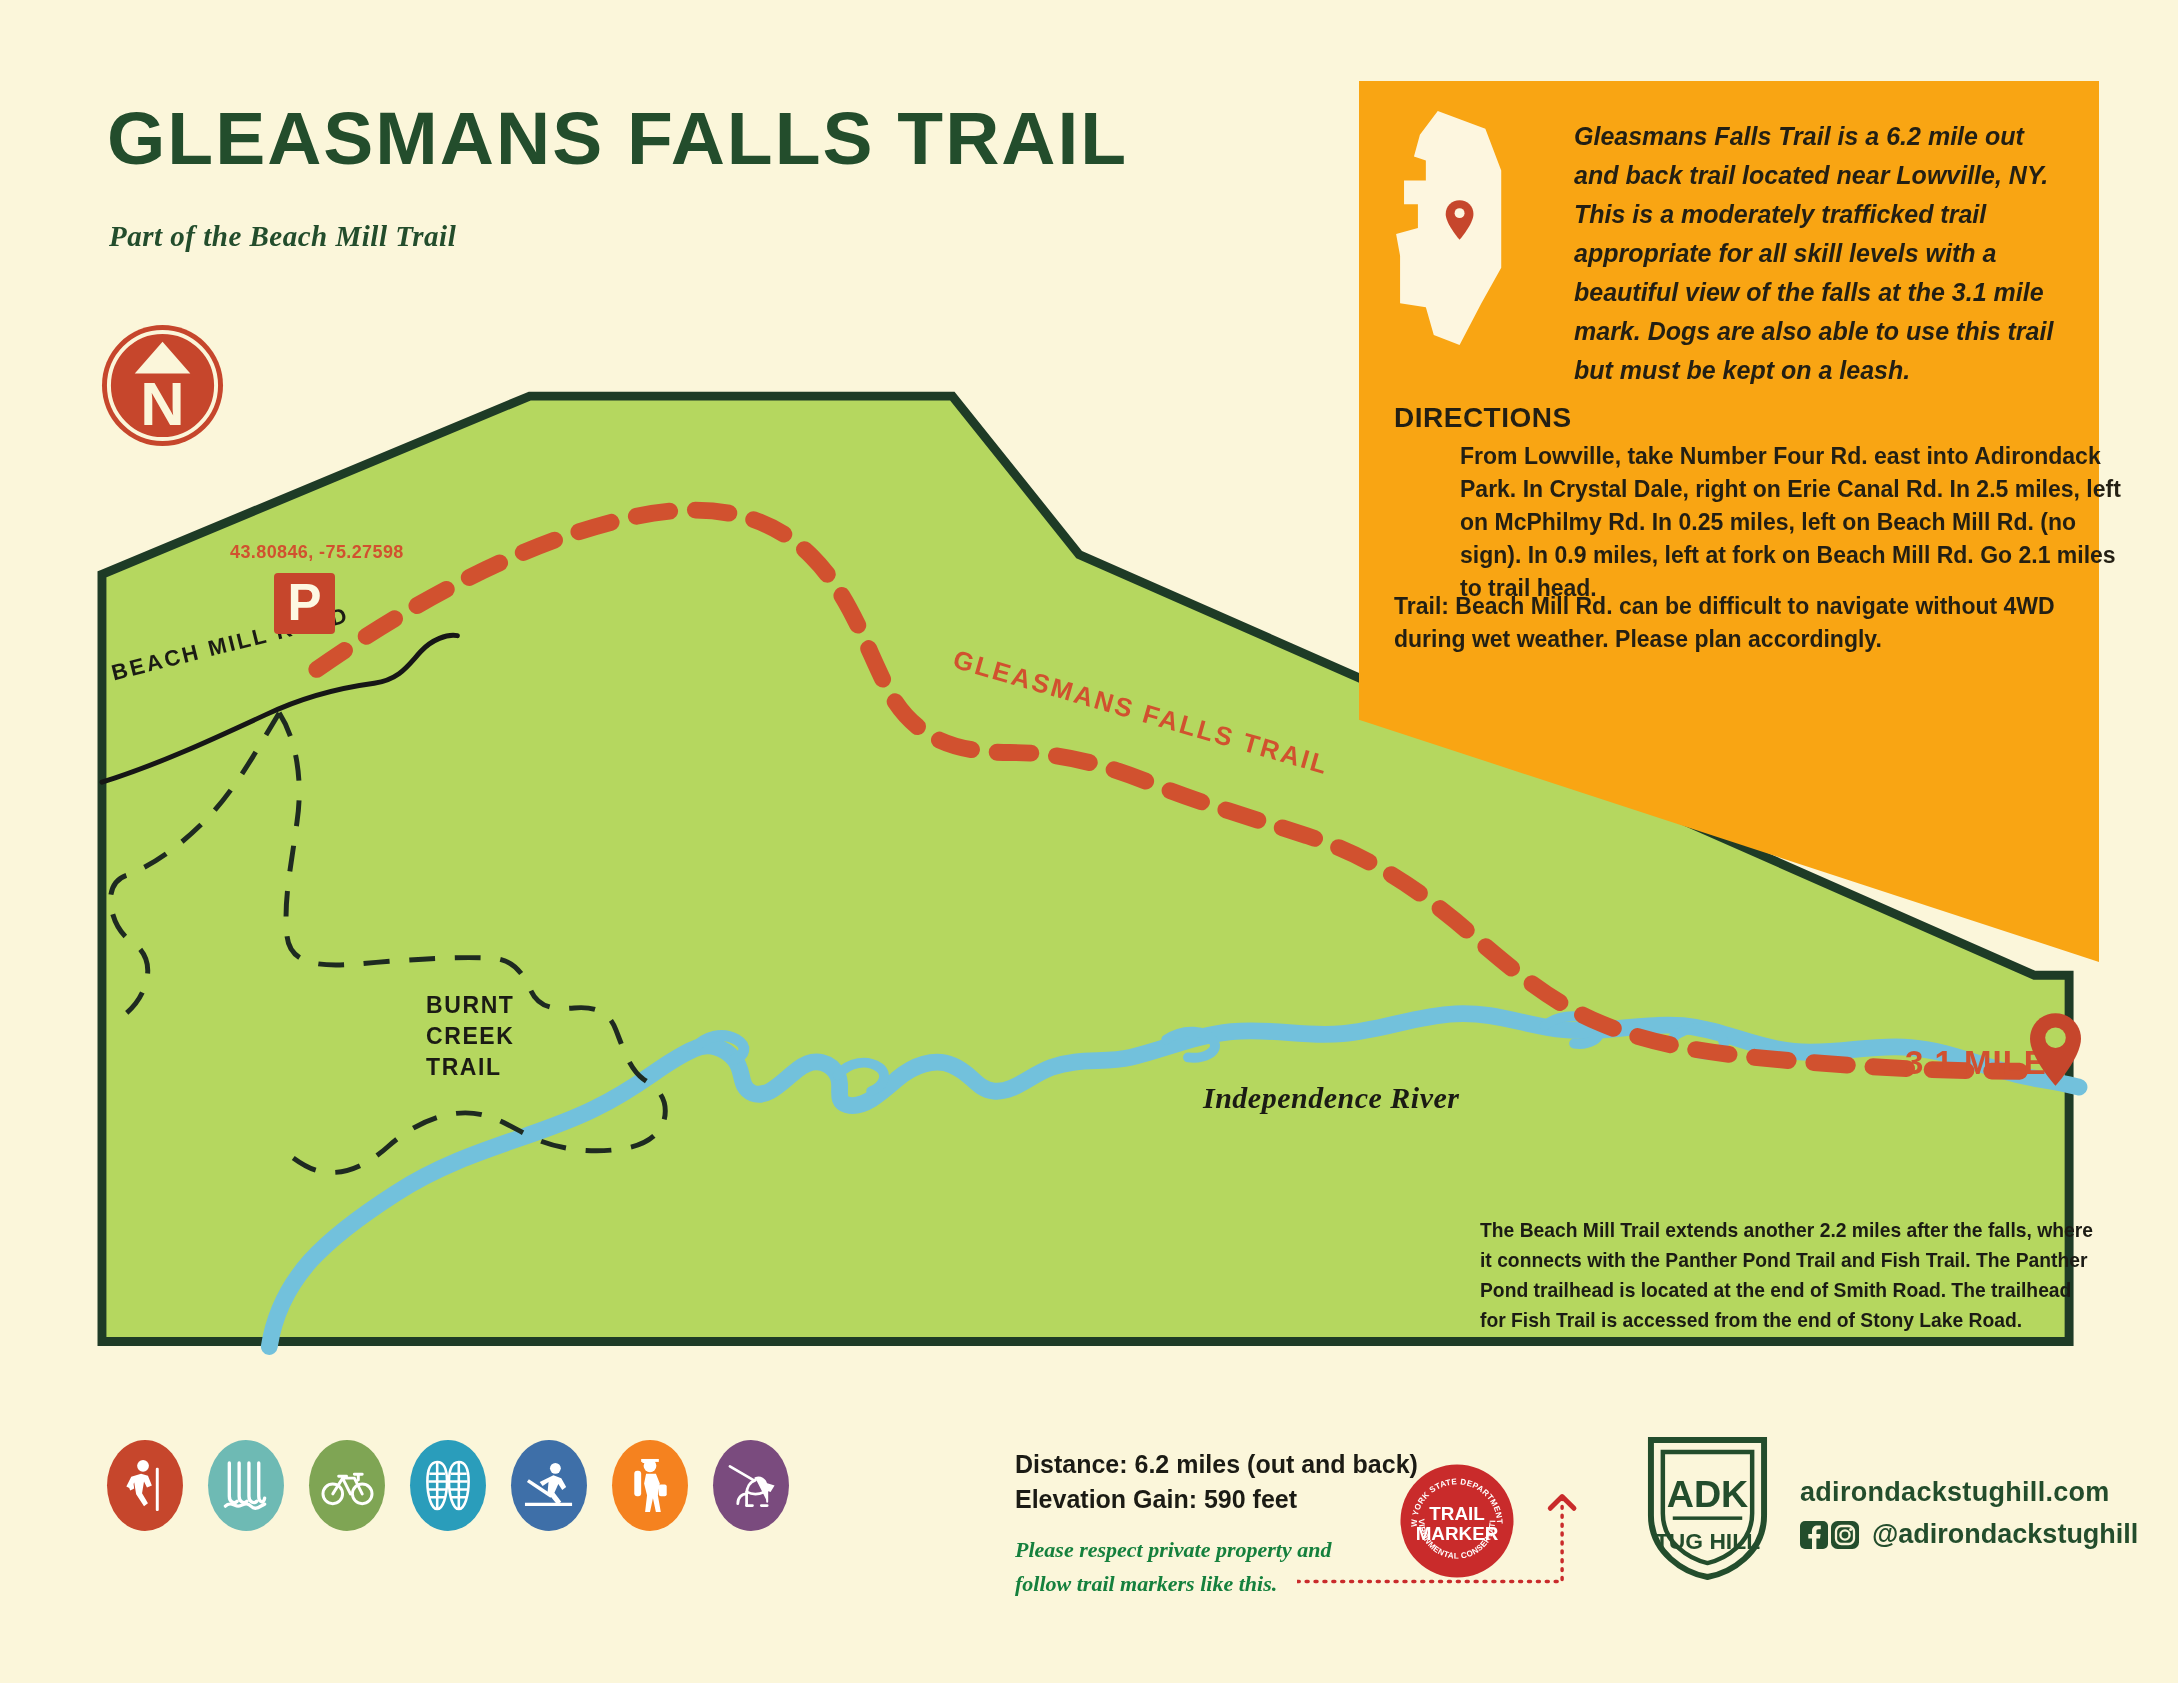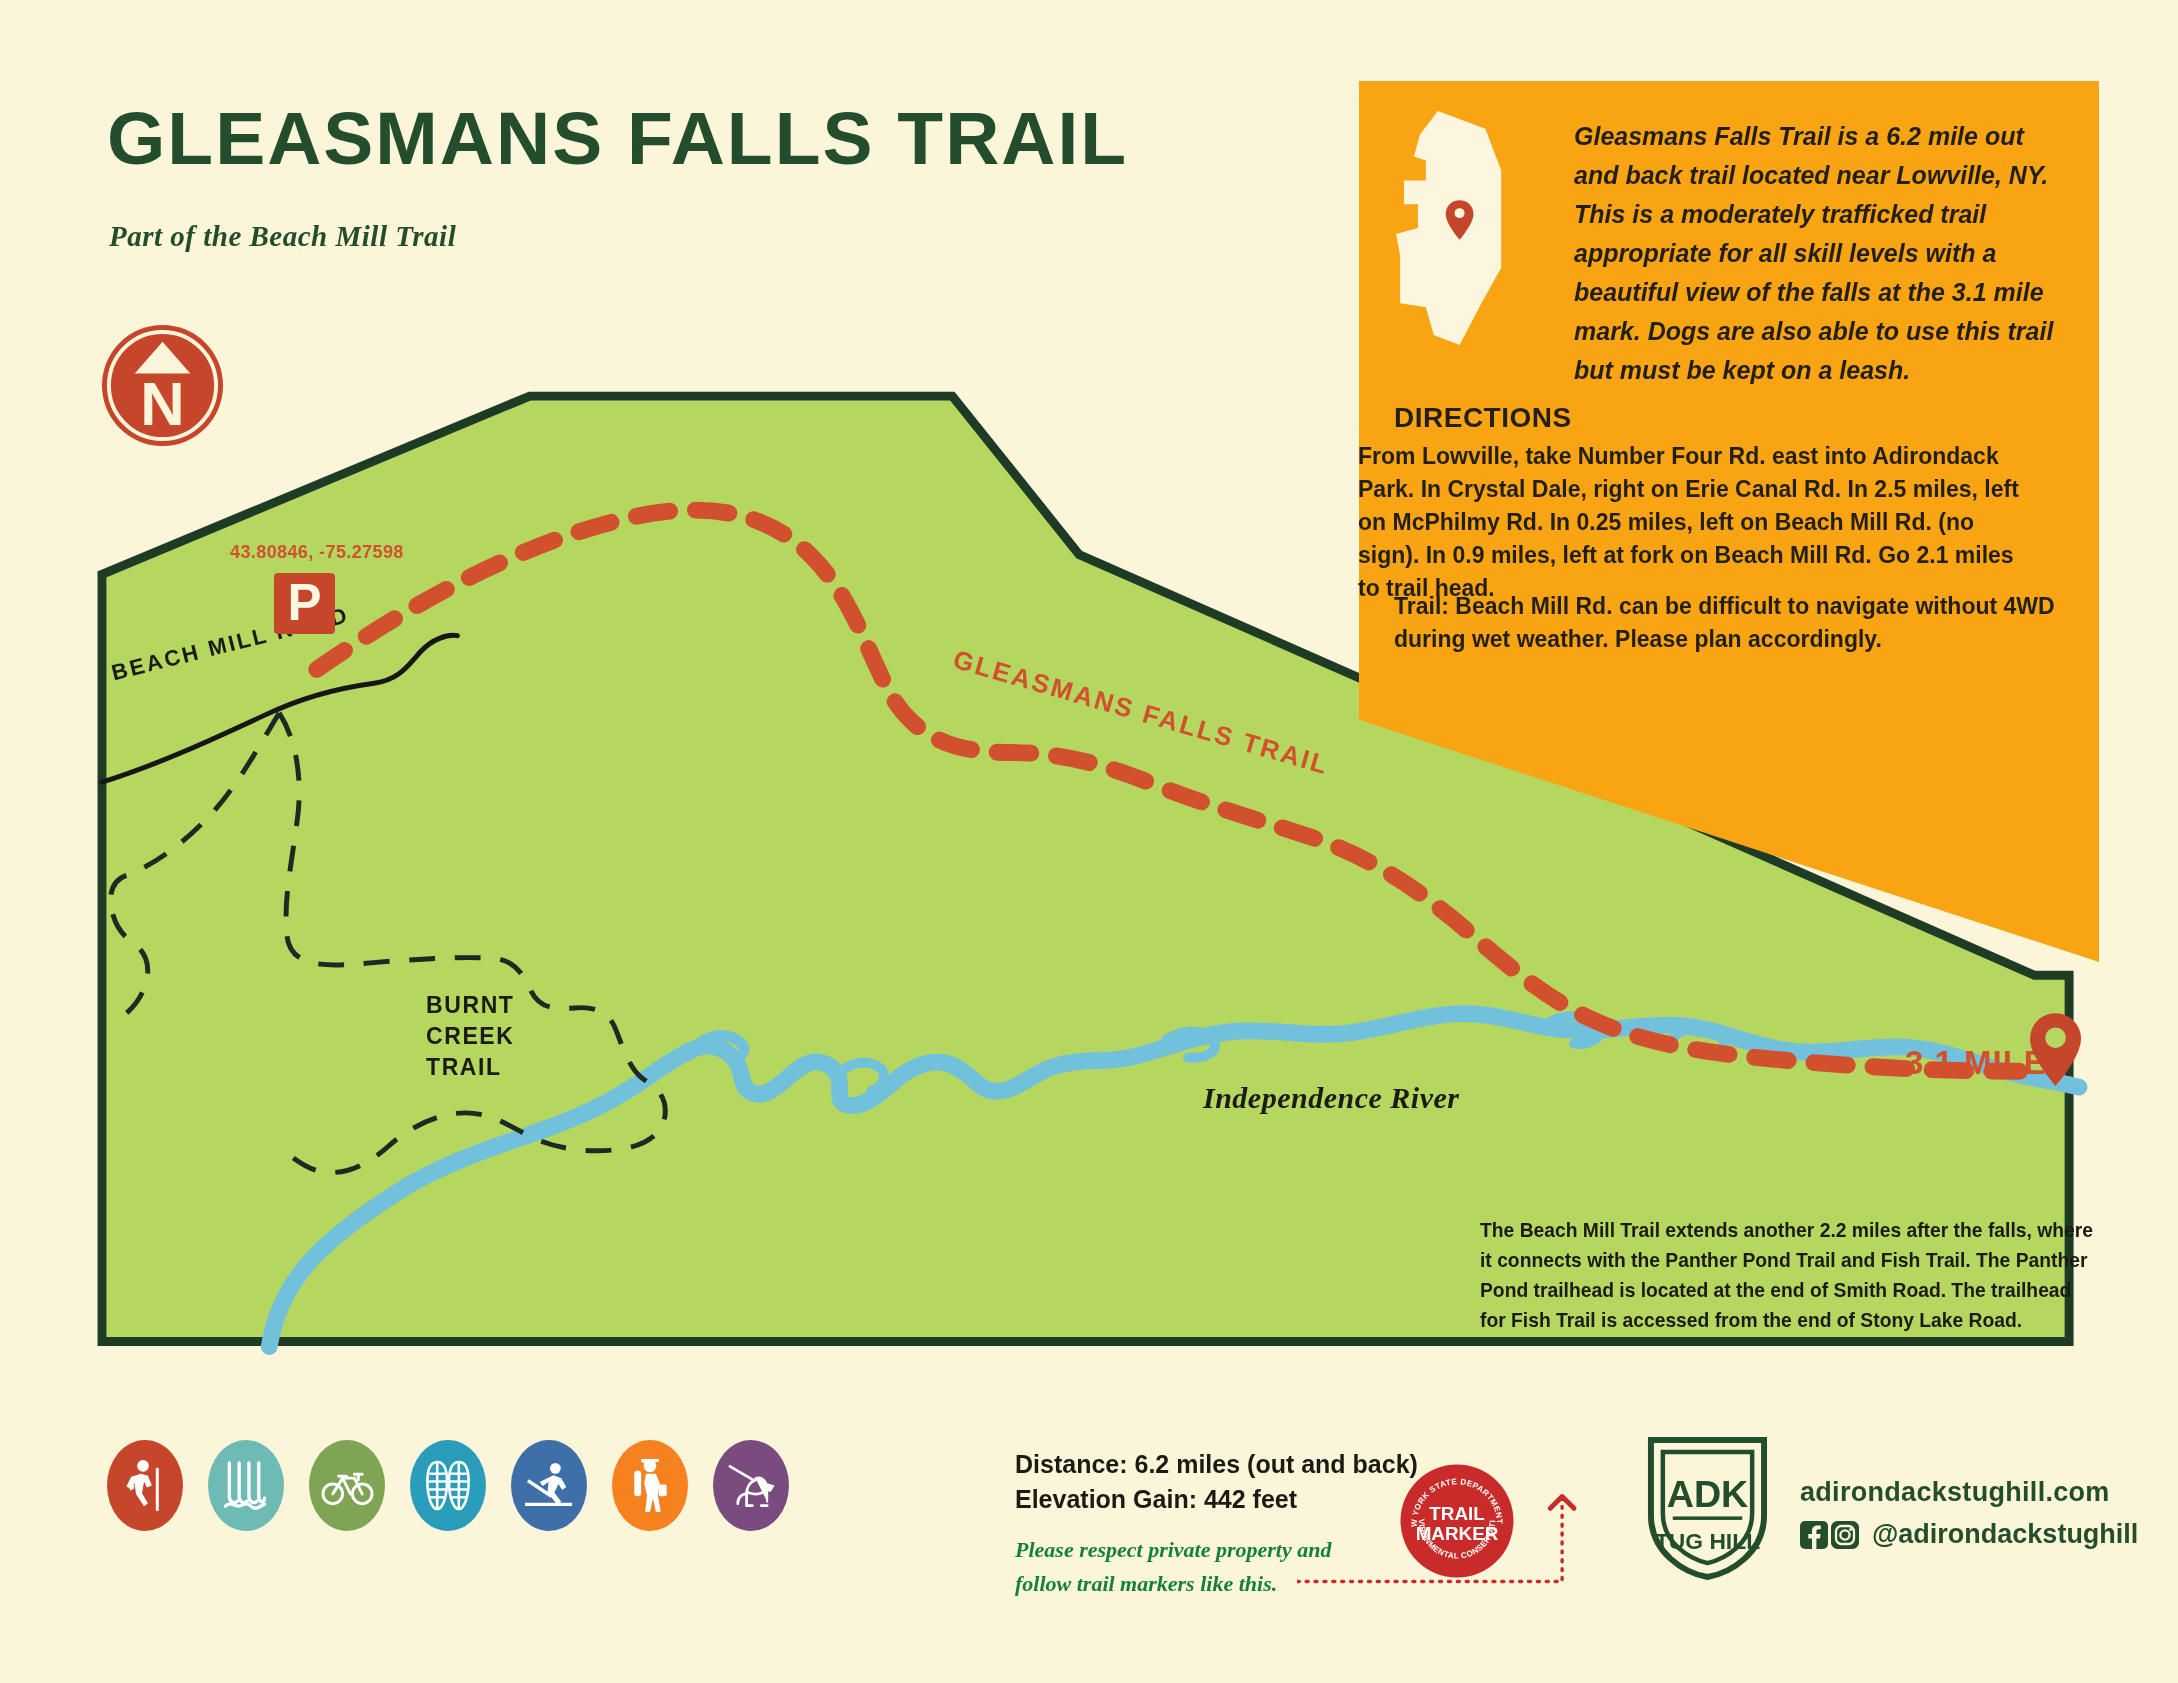--- a/index.html
+++ b/index.html
@@ -194,21 +194,21 @@
     position: absolute;
     left: 1394px;
     top: 402px;
     font-size: 28px;
     font-weight: 700;
     letter-spacing: 0.5px;
     color: #231f13;
   }
   .dir-body {
     position: absolute;
-    left: 1358px;
+    left: 1460px;
     top: 440px;
     width: 683px;
     font-size: 23px;
     line-height: 33px;
     color: #231f13;
     font-weight: 600;
   }
   .dir-note {
     position: absolute;
     left: 1394px;
@@ -479,21 +479,21 @@
         <path d="M30 18 c-6 2 -9 8 -9 14 v12"></path>
         <path d="M21 44 h6 M36 44 h6"></path>
         <path d="M21 30 c6 3 12 3 18 0"></path>
         <path d="M12 42 c0 -6 4 -10 9 -10"></path>
       </svg>
     </div>
   </div>
 
   <div class="stats">
     <div>Distance: 6.2 miles (out and back)</div>
-    <div>Elevation Gain: 442 feet</div>
+    <div>Elevation Gain: 590 feet</div>
   </div>
 
   <div class="respect">
     <div>Please respect private property and</div>
     <div>follow trail markers like this.</div>
   </div>
 
   <svg class="dotted-path" viewBox="0 0 300 170">
     <path d="M0 128 H268 V42" fill="none" stroke="#c92b2b" stroke-width="3.5" stroke-dasharray="2 7" stroke-linecap="round"></path>
     <path d="M268 42 L256 54 M268 42 L280 54" fill="none" stroke="#c92b2b" stroke-width="5" stroke-linecap="round"></path>

